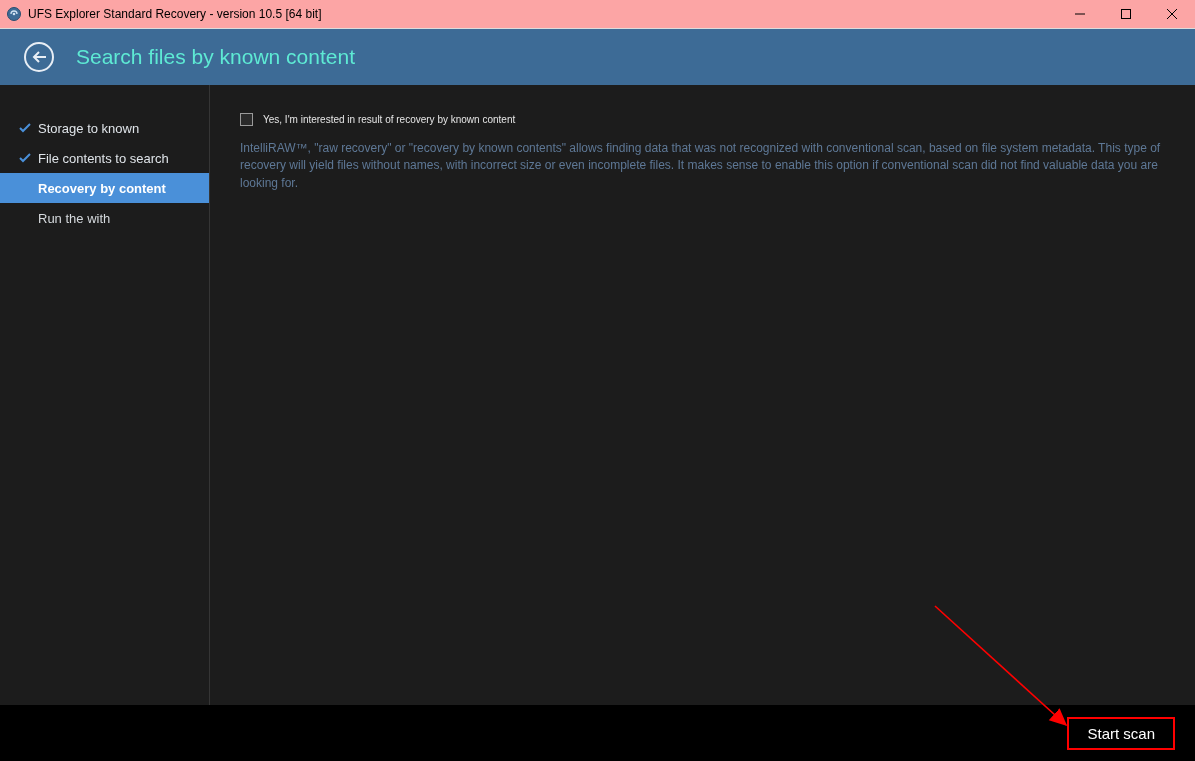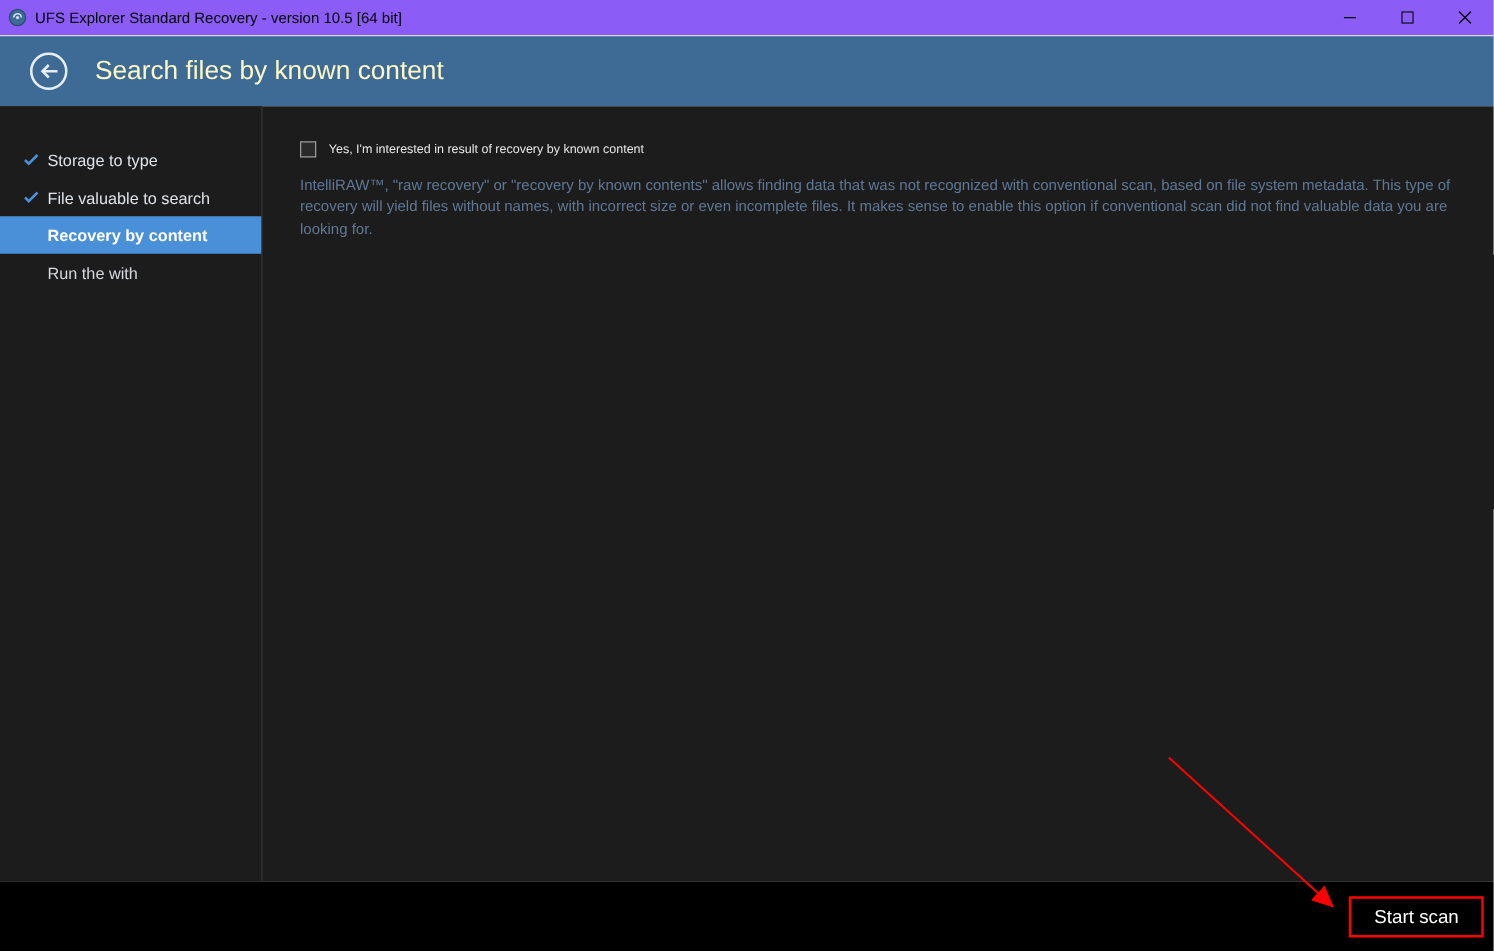--- a/index.html
+++ b/index.html
@@ -1,19 +1,19 @@
 <!DOCTYPE html>
 <html><head>
 <meta charset="utf-8">
 <style>
   * { box-sizing: border-box; margin: 0; padding: 0; }
   html, body { width: 1195px; height: 761px; font-family: "Segoe UI", Tahoma, sans-serif; overflow: hidden; background: #fff; }
   .titlebar {
     height: 29px;
-    background: #8b5cf6;
+    background: #fca5a5;
     display: flex;
     align-items: center;
     justify-content: space-between;
     border-bottom: 1px solid #dcdcdc;
     text-align: center;
   }
   .titlebar-left {
     display: flex;
     align-items: center;
     padding-left: 6px;
@@ -41,21 +41,21 @@
   .back-circle {
     width: 30px; height: 30px;
     border: 2px solid #e8eef5;
     border-radius: 50%;
     display: flex; align-items: center; justify-content: center;
     margin-right: 22px;
     cursor: pointer;
   }
   .back-circle svg { display: block; }
   .header-title {
-    color: #fef9c3;
+    color: #5eead4;
     font-size: 21px;
     font-weight: 400;
   }
 
   .body-area {
     display: flex;
     height: calc(761px - 29px - 56px - 56px);
     background: #1c1c1c;
   }
 
@@ -113,21 +113,21 @@
     line-height: 1.45;
     padding-left: 0;
   }
 
   .footer-bar {
     height: 56px;
     background: #000000;
     display: flex;
     align-items: center;
     justify-content: flex-end;
-    padding-right: 8px;
+    padding-right: 20px;
   }
   .start-btn {
     border: 2px solid #ff0000;
     color: #ffffff;
     font-size: 15px;
     padding: 6px 18px;
     background: #000;
     cursor: pointer;
   }
 
@@ -183,30 +183,30 @@
 
 <div class="body-area">
   <div class="sidebar">
 
     <div class="side-item completed">
       <span class="side-check">
         <svg width="12" height="10" viewBox="0 0 12 10">
             <polyline points="1,5 4,8 11,1" fill="none" stroke="#4a90d9" stroke-width="2"></polyline>
           </svg>
       </span>
-      <span>Storage to type</span>
+      <span>Storage to known</span>
     </div>
 
     <div class="side-item completed">
       <span class="side-check">
         <svg width="12" height="10" viewBox="0 0 12 10">
             <polyline points="1,5 4,8 11,1" fill="none" stroke="#4a90d9" stroke-width="2"></polyline>
           </svg>
       </span>
-      <span>File valuable to search</span>
+      <span>File contents to search</span>
     </div>
 
     <div class="side-item active">
       <span class="side-placeholder"></span>
       <span>Recovery by content</span>
     </div>
 
     <div class="side-item">
       <span class="side-placeholder"></span>
       <span>Run the with</span>

